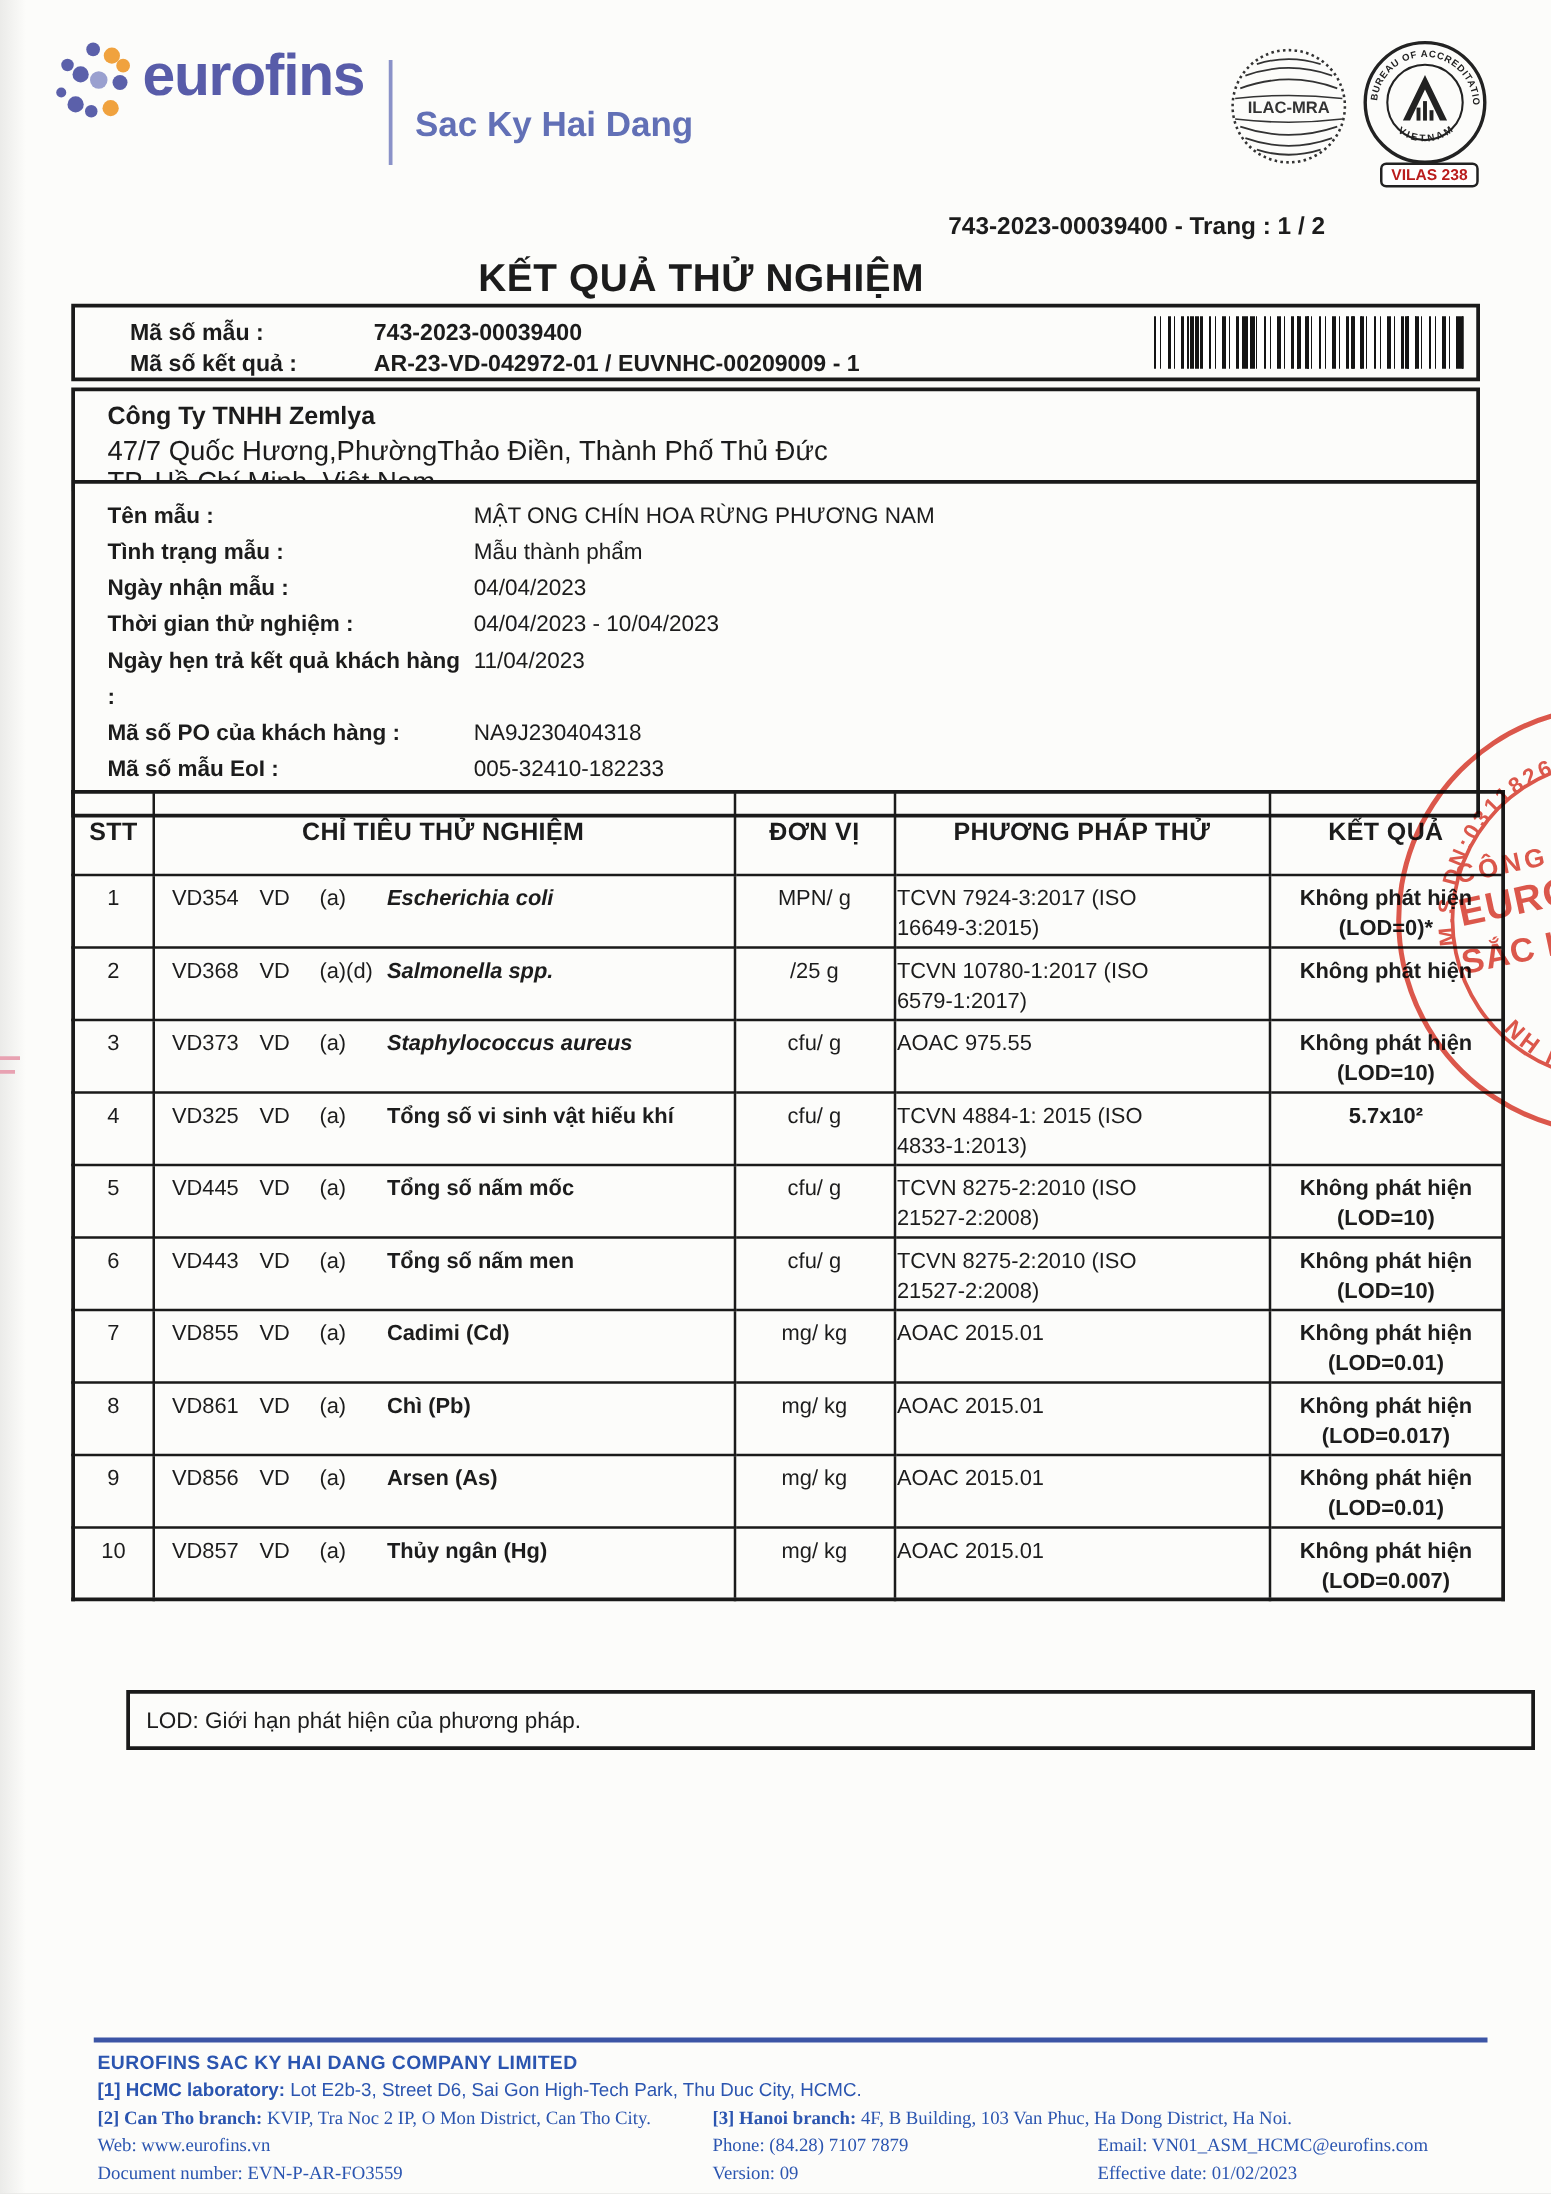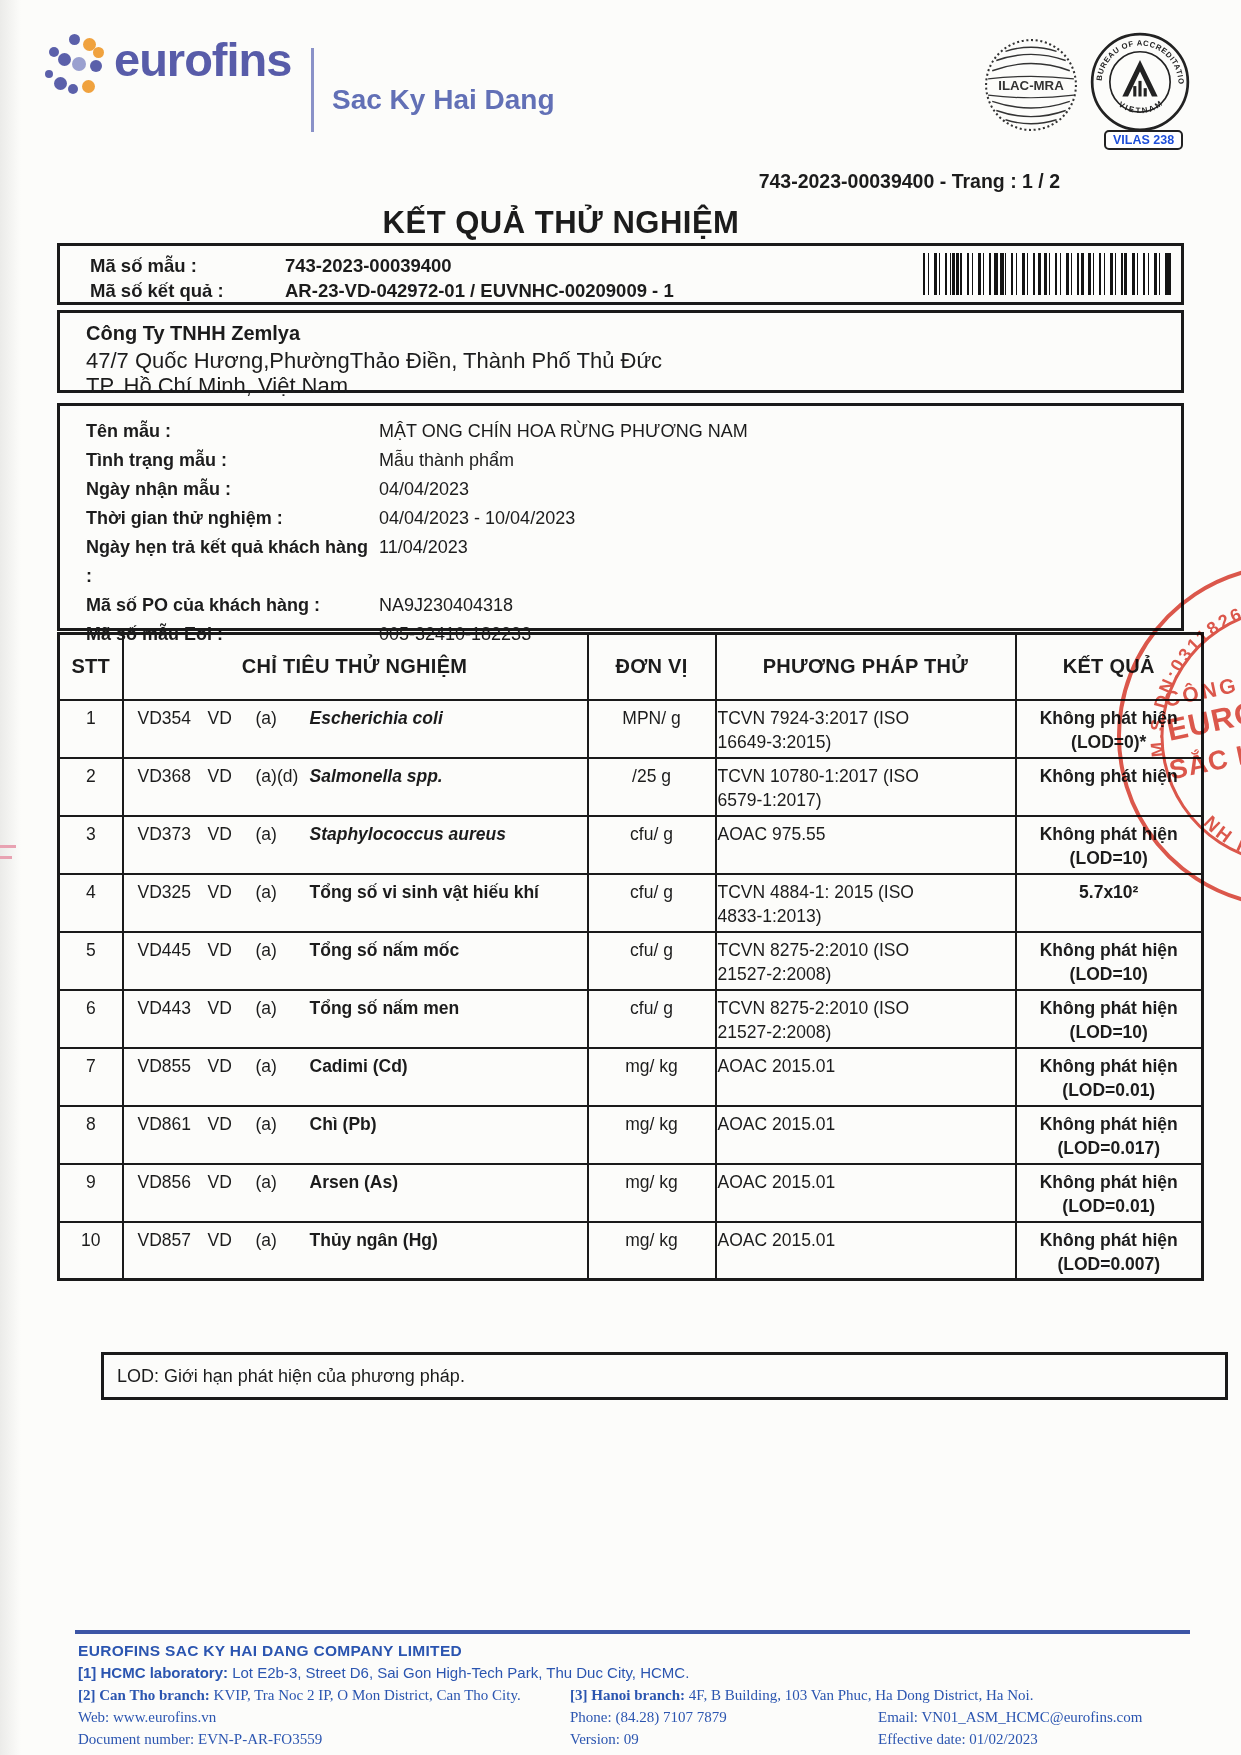--- a/index.html
+++ b/index.html
@@ -12,37 +12,37 @@
   .logo-dots{position:absolute;left:45px;top:34px;width:70px;height:68px;}
   .dot{position:absolute;border-radius:50%;}
   .d-blue{background:#5b60aa;} .d-lblue{background:#9aa0cf;} .d-orange{background:#f0a23e;}
   .logo-word{position:absolute;left:114px;top:32px;font-size:47px;font-weight:700;letter-spacing:-1px;color:#585ca9;}
   .brand-divider{position:absolute;left:311px;top:48px;width:3px;height:84px;background:#8a92c8;}
   .division{position:absolute;left:332px;top:84px;font-size:28px;font-weight:700;color:#6270b6;}
 
   .ilac-mark{position:absolute;left:982px;top:36px;width:98px;height:98px;}
   .bureau-mark{position:absolute;left:1088px;top:32px;width:104px;height:104px;}
   .vilas-badge{position:absolute;left:1104px;top:130px;border:2.5px solid #222;border-radius:5px;
-        padding:1px 7px;font-size:12.5px;font-weight:700;color:#1d4ed8;background:#fff;}
+        padding:1px 7px;font-size:12.5px;font-weight:700;color:#b91c1c;background:#fff;}
   .doc-ref{position:absolute;left:0;top:170px;width:1060px;text-align:right;font-size:19.5px;font-weight:700;}
   .title{position:absolute;left:0;top:205px;width:1122px;text-align:center;font-size:31px;font-weight:700;letter-spacing:.5px;}
 
   
   .box{position:absolute;left:57px;width:1127px;border:3px solid #1a1a1a;background:#fcfcfa;box-sizing:border-box;}
-  .box-ids{top:243px;height:62px;padding:7px 0 0 30px;}
+  .box-ids{top:243px;height:62px;padding:7px 0 0 44px;}
   .id-row{display:flex;line-height:25px;font-weight:700;font-size:18.5px;}
   .id-label{width:195px;}
   .barcode{position:absolute;right:10px;top:7px;width:248px;height:42px;background-color:#fff;
     background-image:
       repeating-linear-gradient(90deg,#141414 0 2px,transparent 2px 5px,#141414 5px 6px,transparent 6px 11px,#141414 11px 14px,transparent 14px 16px,#141414 16px 17px,transparent 17px 22px),
       repeating-linear-gradient(90deg,transparent 0 29px,#141414 29px 32px,transparent 32px 37px,#141414 37px 38px,transparent 38px 43px);}
   .box-customer{top:310px;height:83px;padding:8px 0 0 26px;line-height:25px;}
   .cust-name{font-size:20px;font-weight:700;margin-bottom:2px;}
   .cust-addr{font-size:22px;}
-  .box-info{top:403px;height:228px;padding:11px 0 0 26px;}
+  .box-info{top:384px;height:270px;padding:11px 0 0 26px;}
   .info-row{display:flex;line-height:29px;font-size:18px;}
   .info-label{width:293px;font-weight:700;}
   .info-value{font-weight:400;}
 
   
   table.results{position:absolute;left:57px;top:632px;width:1135px;border-collapse:collapse;
         border:3px solid #1a1a1a;table-layout:fixed;}
   .results th,.results td{border:2.5px solid #1a1a1a;box-sizing:border-box;}
   .results th{height:66px;font-size:20px;font-weight:700;text-align:center;vertical-align:middle;letter-spacing:.3px;}
   .results td{height:58px;vertical-align:top;padding-top:5px;font-size:17.5px;line-height:24px;}

